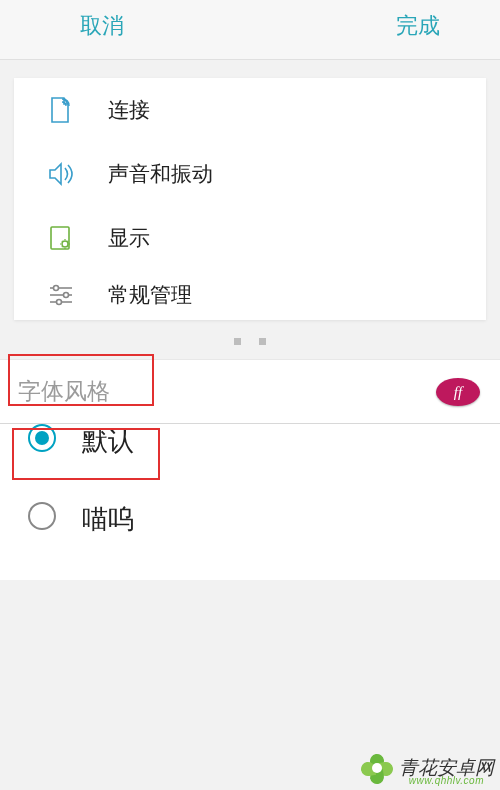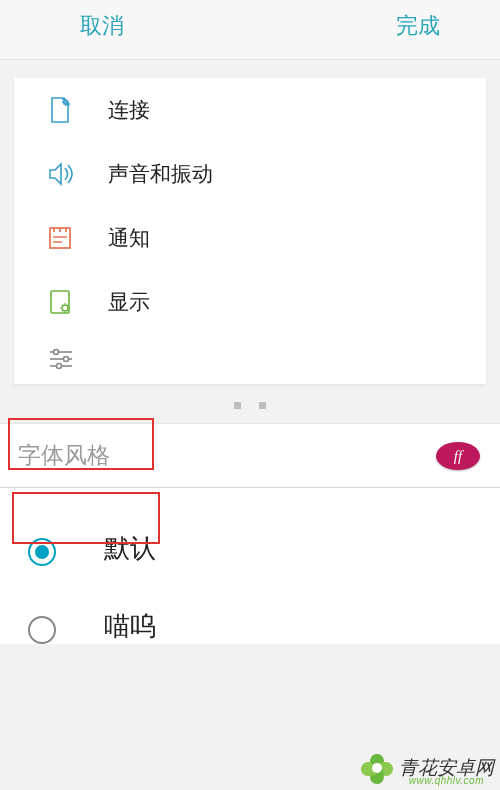--- a/index.html
+++ b/index.html
@@ -11,21 +11,21 @@
   .panel-row.short { height: 50px; }
   .panel-row .icon { width: 40px; display: flex; align-items: center; justify-content: flex-start; }
   .panel-row .label { font-size: 21px; color: #222; margin-left: 20px; }
   .dots { display: flex; justify-content: center; gap: 18px; padding: 8px 0 14px 0; }
   .dot { width: 7px; height: 7px; background: #bdbdbd; }
   .lower { background: #ffffff; border-top: 1px solid #e8e8e8; position: relative; }
   .section-header { display: flex; align-items: center; height: 64px; padding: 0 18px; border-bottom: 1px solid #d8d8d8; position: relative; }
   .section-title { font-size: 23px; color: #9b9b9b; }
   .redbox-title { position: absolute; left: 8px; top: -6px; width: 146px; height: 52px; border: 2px solid #e23030; pointer-events: none; }
   .ff-badge { position: absolute; right: 20px; top: 18px; width: 44px; height: 28px; border-radius: 50%; background: #be185d; display: flex; align-items: center; justify-content: center; color: #fff; font-family: cursive; font-style: italic; font-size: 15px; box-shadow: 0 1px 2px rgba(0,0,0,0.3); }
-  .font-option { display: flex; align-items: flex-end; height: 78px; padding: 0 28px; position: relative; gap: 22px; }
+  .font-option { display: flex; align-items: flex-start; height: 78px; padding: 0 28px; position: relative; }
   .radio { width: 28px; height: 28px; border-radius: 50%; border: 2px solid #888; display: flex; align-items: center; justify-content: center; flex-shrink: 0; }
   .radio.selected { border-color: #00a2c2; }
   .radio.selected .inner { width: 14px; height: 14px; border-radius: 50%; background: #00a2c2; }
   .font-label { font-size: 26px; color: #222; margin-left: 26px; }
   .font-label.kai { font-family: "Kaiti","STKaiti","KaiTi",serif; font-size: 27px; }
   .redbox-option { position: absolute; left: 12px; top: 4px; width: 148px; height: 52px; border: 2px solid #e23030; pointer-events: none; }
   .watermark { position: absolute; right: 6px; bottom: 6px; display: flex; align-items: center; gap: 6px; font-size: 19px; color: #333; font-weight: 500; pointer-events: none; font-style: italic; }
   .wm-url { position: absolute; right: 10px; bottom: -2px; font-size: 10px; color: #6ab83d; letter-spacing: 0.5px; }
   .flower { width: 32px; height: 32px; position: relative; }
   .petal { position: absolute; width: 14px; height: 14px; background: #6ab83d; border-radius: 50% 50% 50% 0; }
@@ -58,52 +58,40 @@
     <span class="icon">
       <svg width="28" height="24" viewBox="0 0 28 24">
           <path d="M2 8 h5 l6 -6 v20 l-6 -6 h-5 z" fill="none" stroke="#3a9ecb" stroke-width="1.6"></path>
           <path d="M17 6 q5 6 0 12 M20 3 q8 9 0 18" fill="none" stroke="#3a9ecb" stroke-width="1.6"></path>
         </svg>
     </span>
     <span class="label">声音和振动</span>
   </div>
   <div class="panel-row">
     <span class="icon">
-      <svg width="24" height="24" viewBox="0 0 24 24">
-          <rect x="2" y="2" width="20" height="20" fill="none" stroke="#e26a4a" stroke-width="1.6"></rect>
-          <line x1="6" y1="2" x2="6" y2="6" stroke="#e26a4a" stroke-width="1.6"></line>
-          <line x1="12" y1="2" x2="12" y2="6" stroke="#e26a4a" stroke-width="1.6"></line>
-          <line x1="18" y1="2" x2="18" y2="6" stroke="#e26a4a" stroke-width="1.6"></line>
-          <line x1="5" y1="11" x2="19" y2="11" stroke="#e26a4a" stroke-width="1.4"></line>
-          <line x1="5" y1="16" x2="14" y2="16" stroke="#e26a4a" stroke-width="1.4"></line>
-        </svg>
-    </span>
-    <span class="label">通知</span>
-  </div>
-  <div class="panel-row">
-    <span class="icon">
       <svg width="24" height="26" viewBox="0 0 24 26">
           <rect x="3" y="2" width="18" height="22" rx="1" fill="none" stroke="#6fb23f" stroke-width="1.6"></rect>
           <circle cx="17" cy="19" r="3" fill="none" stroke="#6fb23f" stroke-width="1.4"></circle>
           <path d="M17 15 v-1 M17 24 v-1 M13 19 h-1 M22 19 h-1 M14.5 16.5 l-.7-.7 M19.5 21.5 l.7.7 M14.5 21.5 l-.7.7 M19.5 16.5 l.7-.7" stroke="#6fb23f" stroke-width="1.2"></path>
         </svg>
     </span>
     <span class="label">显示</span>
   </div>
   <div class="panel-row short">
     <span class="icon">
       <svg width="26" height="22" viewBox="0 0 26 22">
           <line x1="2" y1="4" x2="24" y2="4" stroke="#888" stroke-width="1.6"></line>
           <circle cx="8" cy="4" r="2.5" fill="#fff" stroke="#888" stroke-width="1.6"></circle>
           <line x1="2" y1="11" x2="24" y2="11" stroke="#888" stroke-width="1.6"></line>
           <circle cx="18" cy="11" r="2.5" fill="#fff" stroke="#888" stroke-width="1.6"></circle>
           <line x1="2" y1="18" x2="24" y2="18" stroke="#888" stroke-width="1.6"></line>
           <circle cx="11" cy="18" r="2.5" fill="#fff" stroke="#888" stroke-width="1.6"></circle>
         </svg>
     </span>
+    <span class="label">常规管理</span>
   </div>
 </div>
 
 <div class="dots">
   <span class="dot"></span>
   <span class="dot"></span>
 </div>
 
 <div class="lower">
   <div class="section-header">

